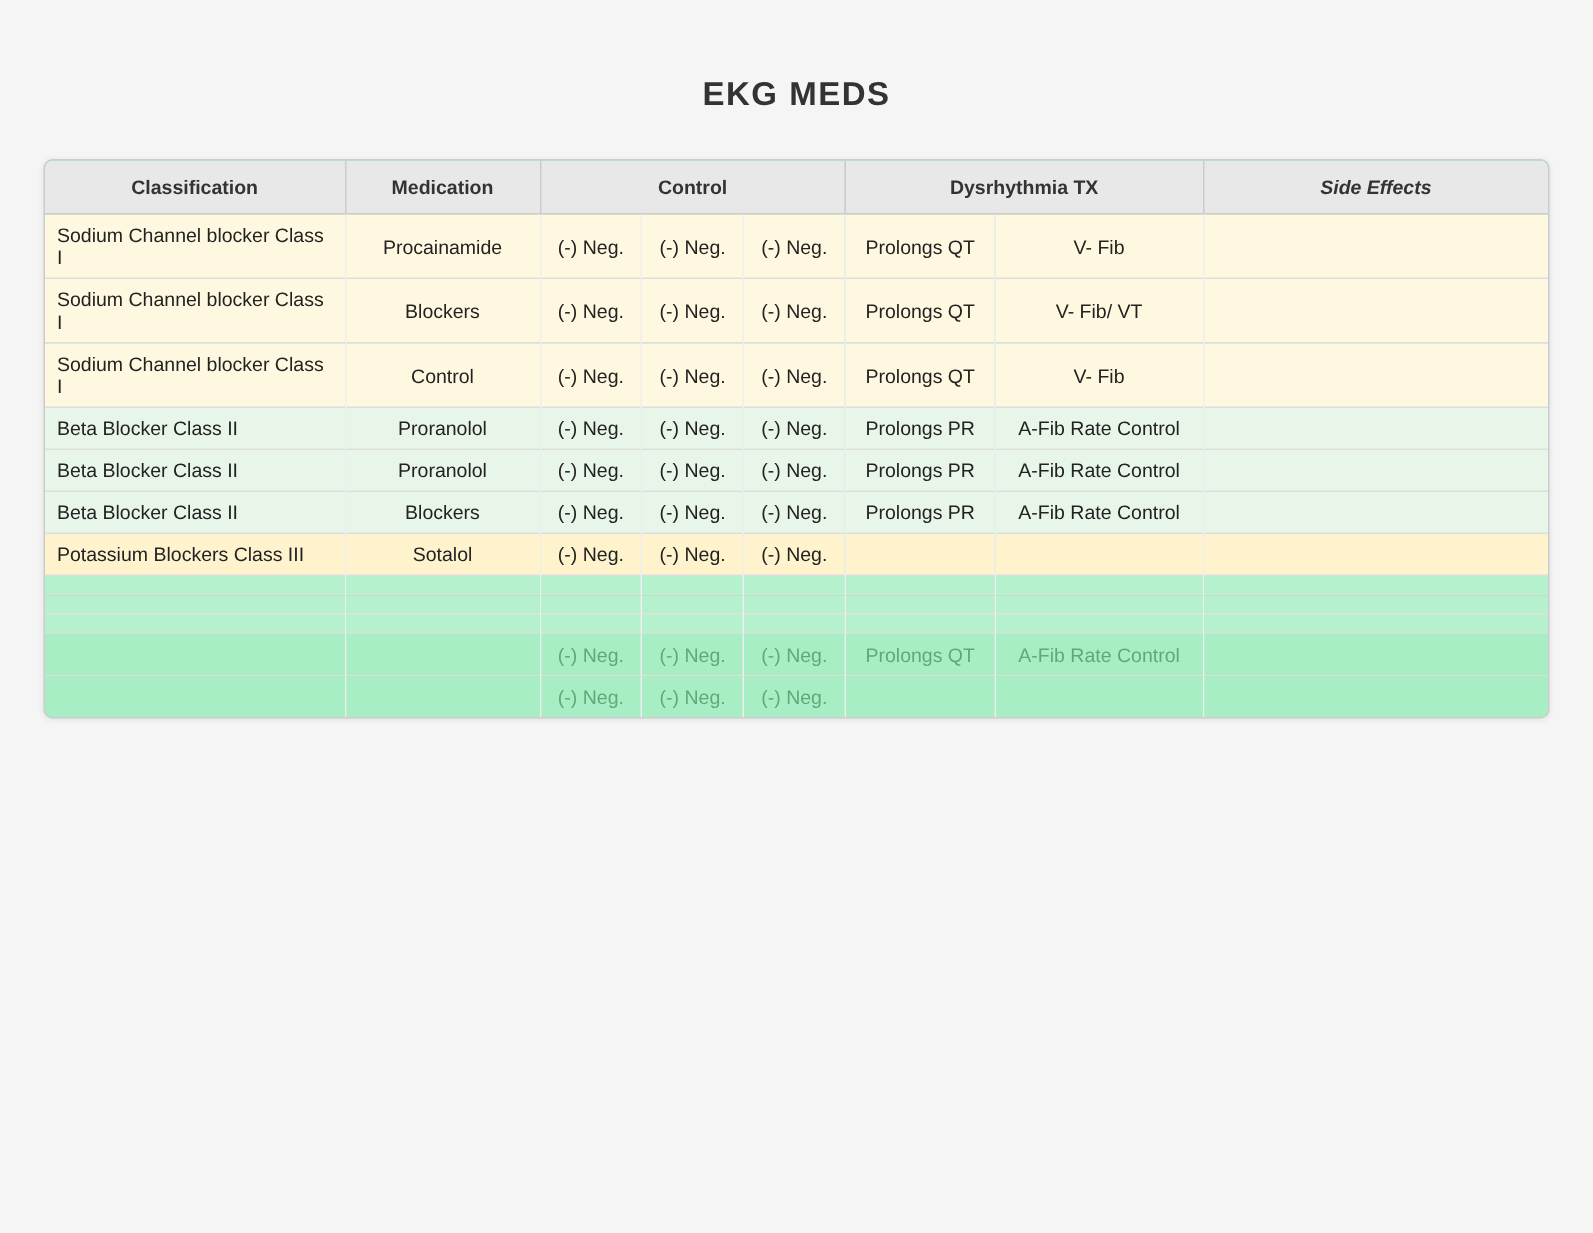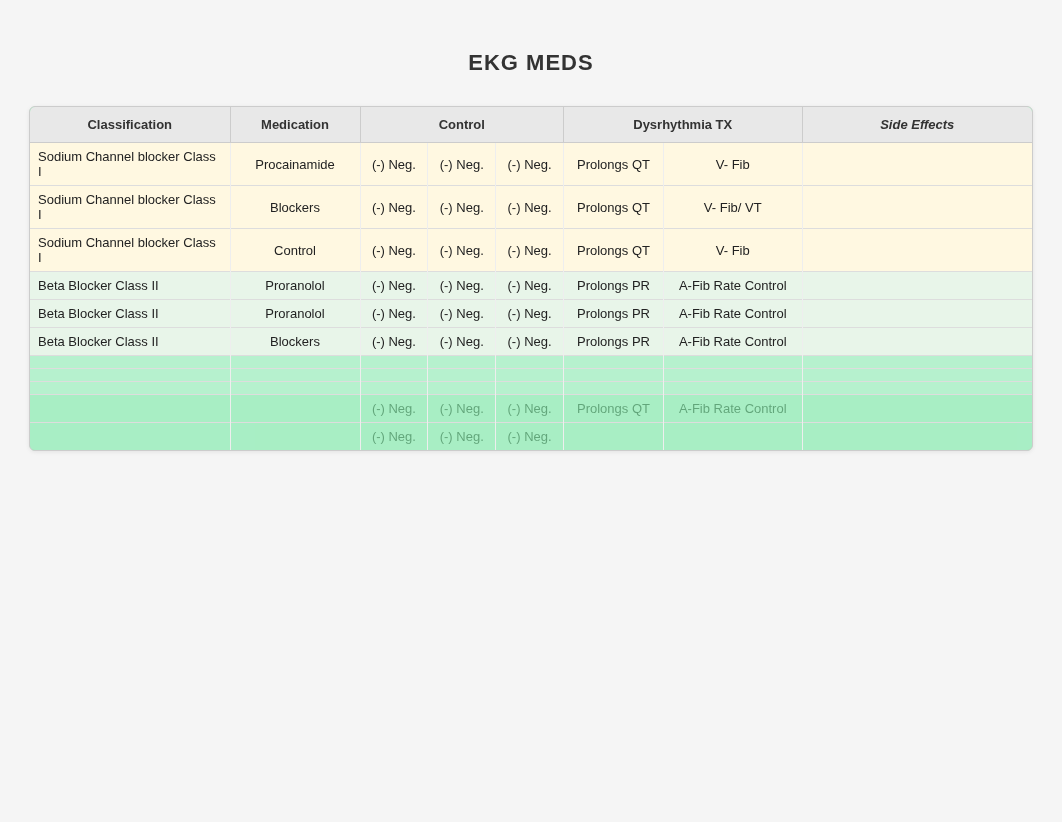--- a/index.html
+++ b/index.html
@@ -150,20 +150,30 @@
           <tr class="row-beta">
             <td>Beta Blocker Class II</td>
             <td>Blockers</td>
             <td>(-) Neg.</td>
             <td>(-) Neg.</td>
             <td>(-) Neg.</td>
             <td>Prolongs PR</td>
             <td>A-Fib Rate Control</td>
             <td></td>
           </tr>
+          <tr class="row-potassium">
+            <td>Potassium Blockers Class III</td>
+            <td>Sotalol</td>
+            <td>(-) Neg.</td>
+            <td>(-) Neg.</td>
+            <td>(-) Neg.</td>
+            <td></td>
+            <td></td>
+            <td></td>
+          </tr>
           <tr class="row-faded">
             <td></td>
             <td></td>
             <td></td>
             <td></td>
             <td></td>
             <td></td>
             <td></td>
             <td></td>
           </tr>

